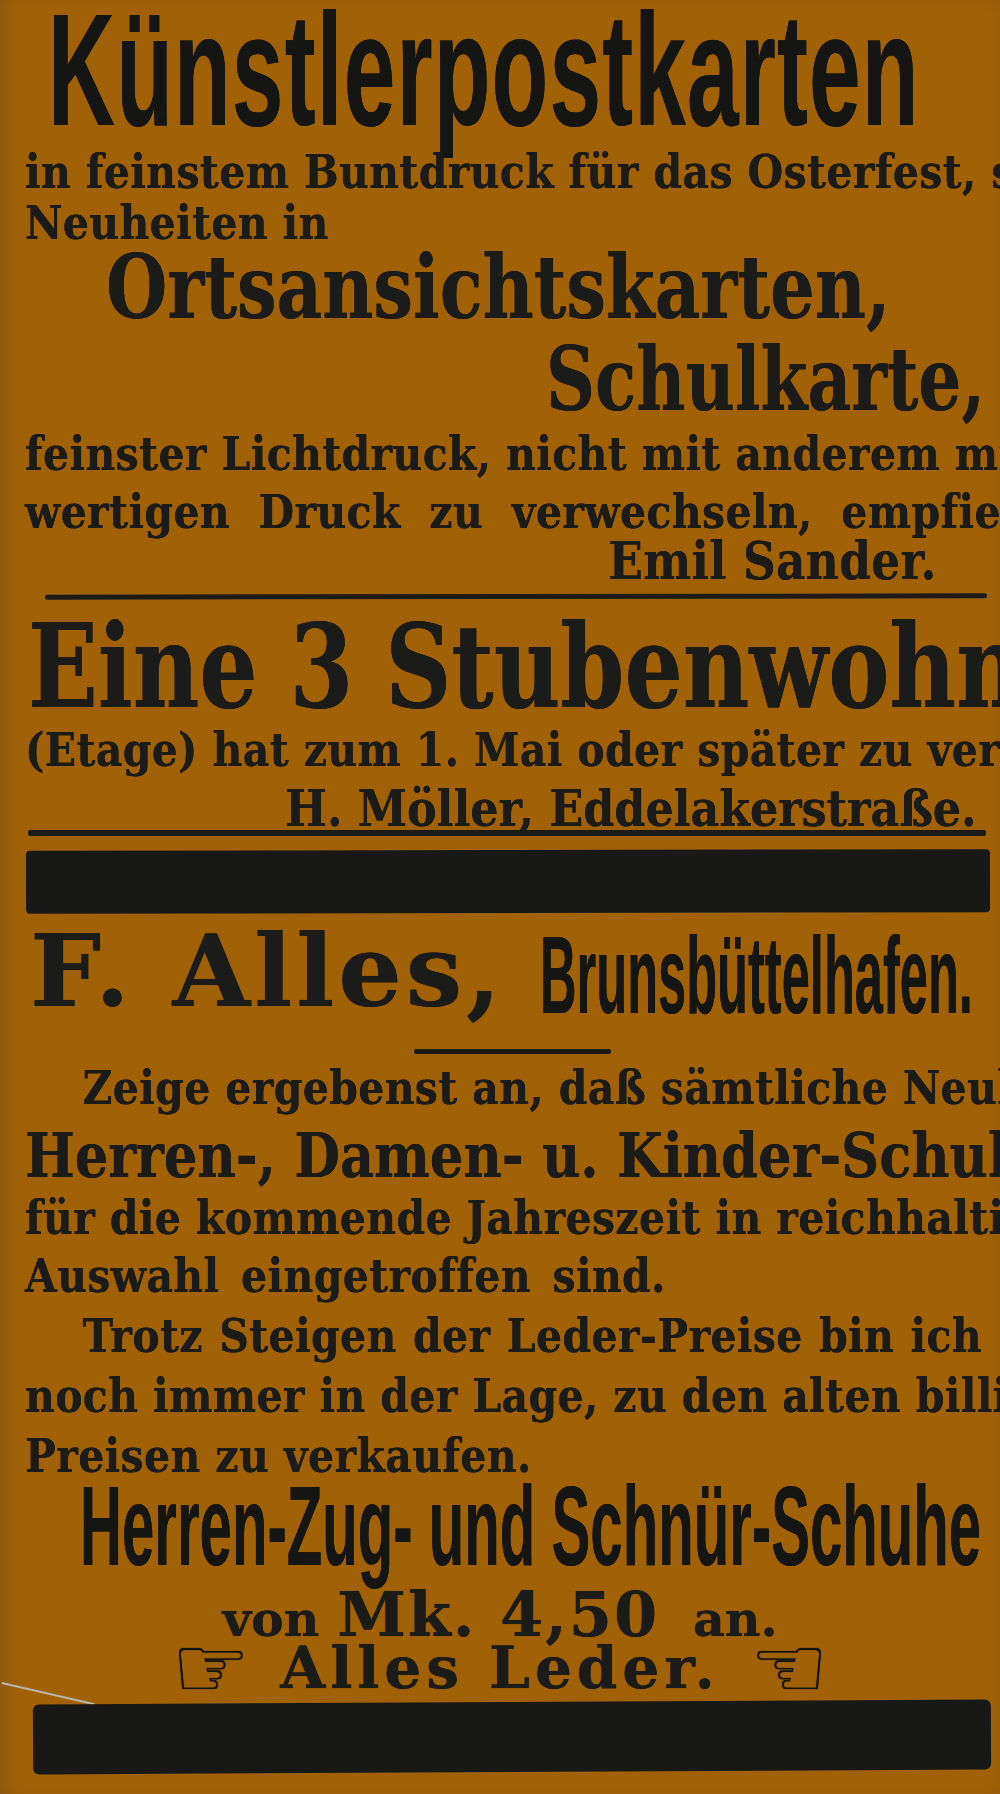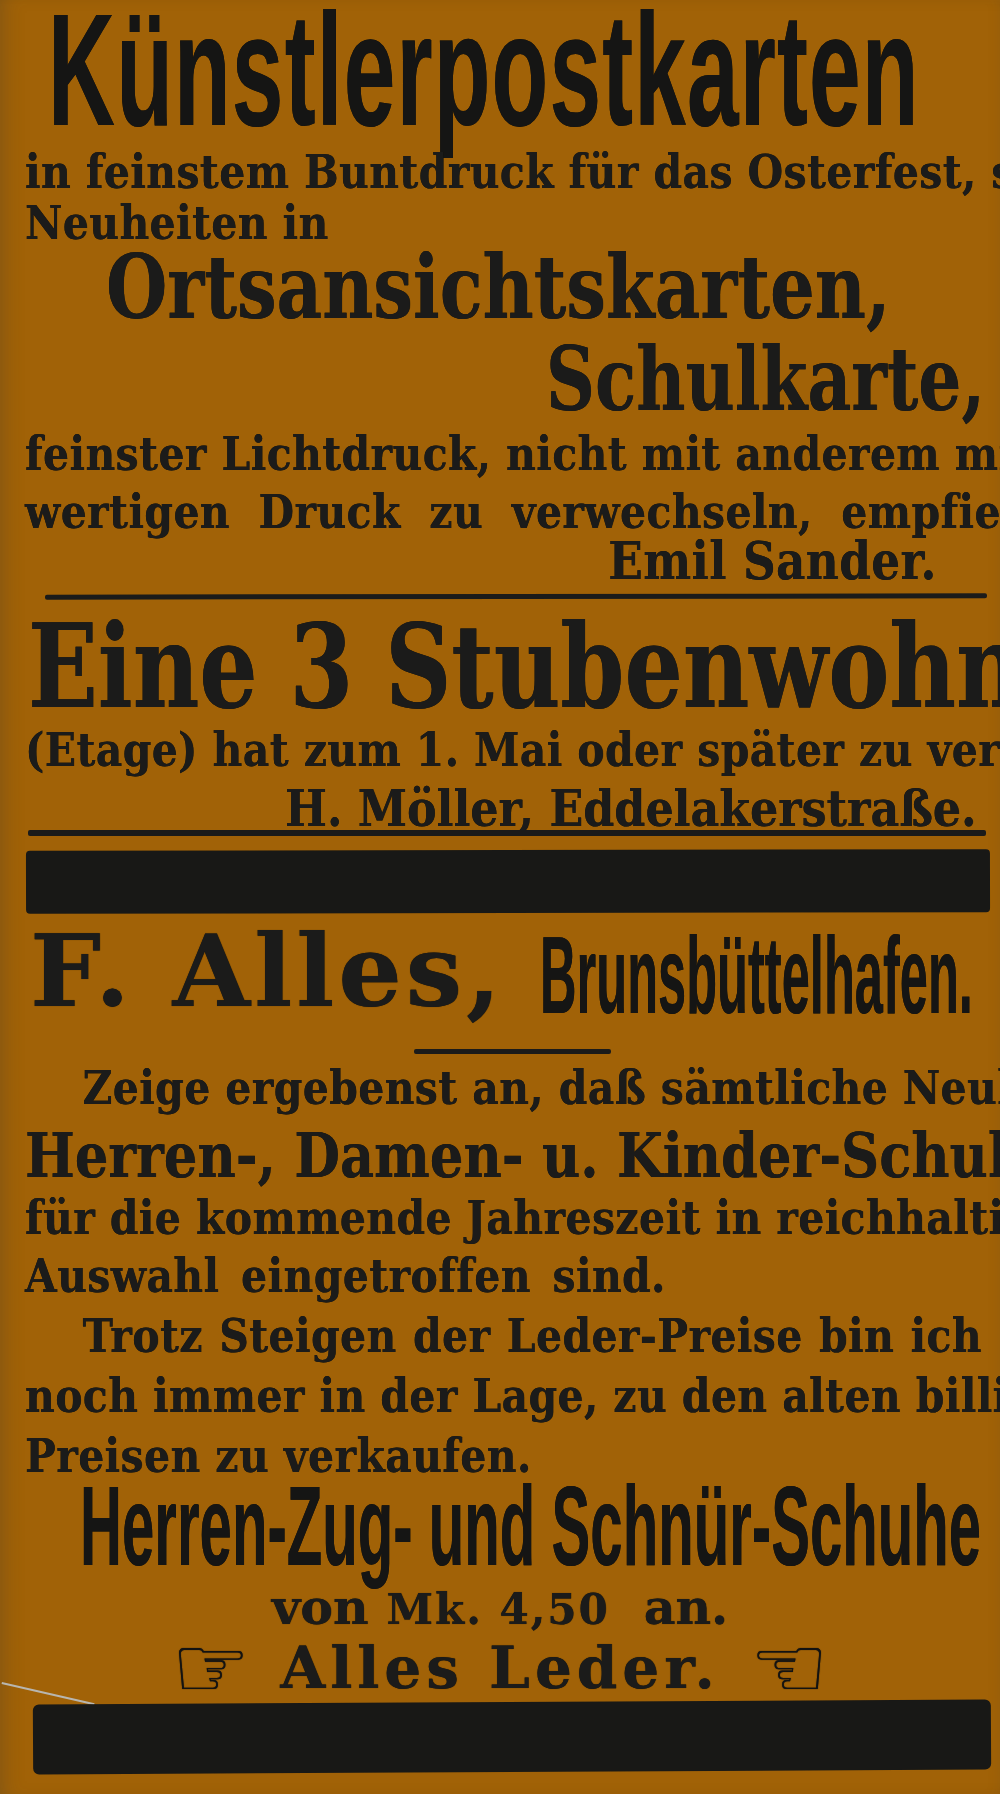--- a/index.html
+++ b/index.html
@@ -94,21 +94,21 @@
   <div class="abs frak bodyline just" style="top:1370px;">noch immer in der Lage, zu den alten billigen</div>
 
   <div class="abs frak bodyline" style="top:1430px;">Preisen zu verkaufen.</div>
 
   <div class="abs sans" style="left:80px; top:1468px; font-size:114px; line-height:1.02;">
     <span class="sxi" style="transform:scaleX(.51);">Herren-Zug- und Schnür-Schuhe</span>
   </div>
 
   <div class="abs row-center" style="top:1578px;">
     <span class="frak" style="font-size:49px; margin-right:18px;">von</span>
-    <span class="frak" style="font-size:42px; letter-spacing:2px;">Mk. 4,50</span>
+    <span class="frak" style="font-size:62px; letter-spacing:2px;">Mk. 4,50</span>
     <span class="frak" style="font-size:49px; margin-left:34px;">an.</span>
   </div>
 
   <div class="abs row-center" style="top:1624px; align-items:center;">
     <span class="manicule" style="font-size:88px; margin-right:30px;">☞</span>
     <span class="frak" style="font-size:58px; letter-spacing:5px; line-height:1;text-align:center;">Alles Leder.</span>
     <span class="manicule" style="font-size:88px; margin-left:30px;">☜</span>
   </div>
 
   <div class="abs" style="left:2px; top:1682px; width:95px; height:2px; background:#b8b6b0; transform:rotate(13deg); transform-origin:0 0;"></div>

